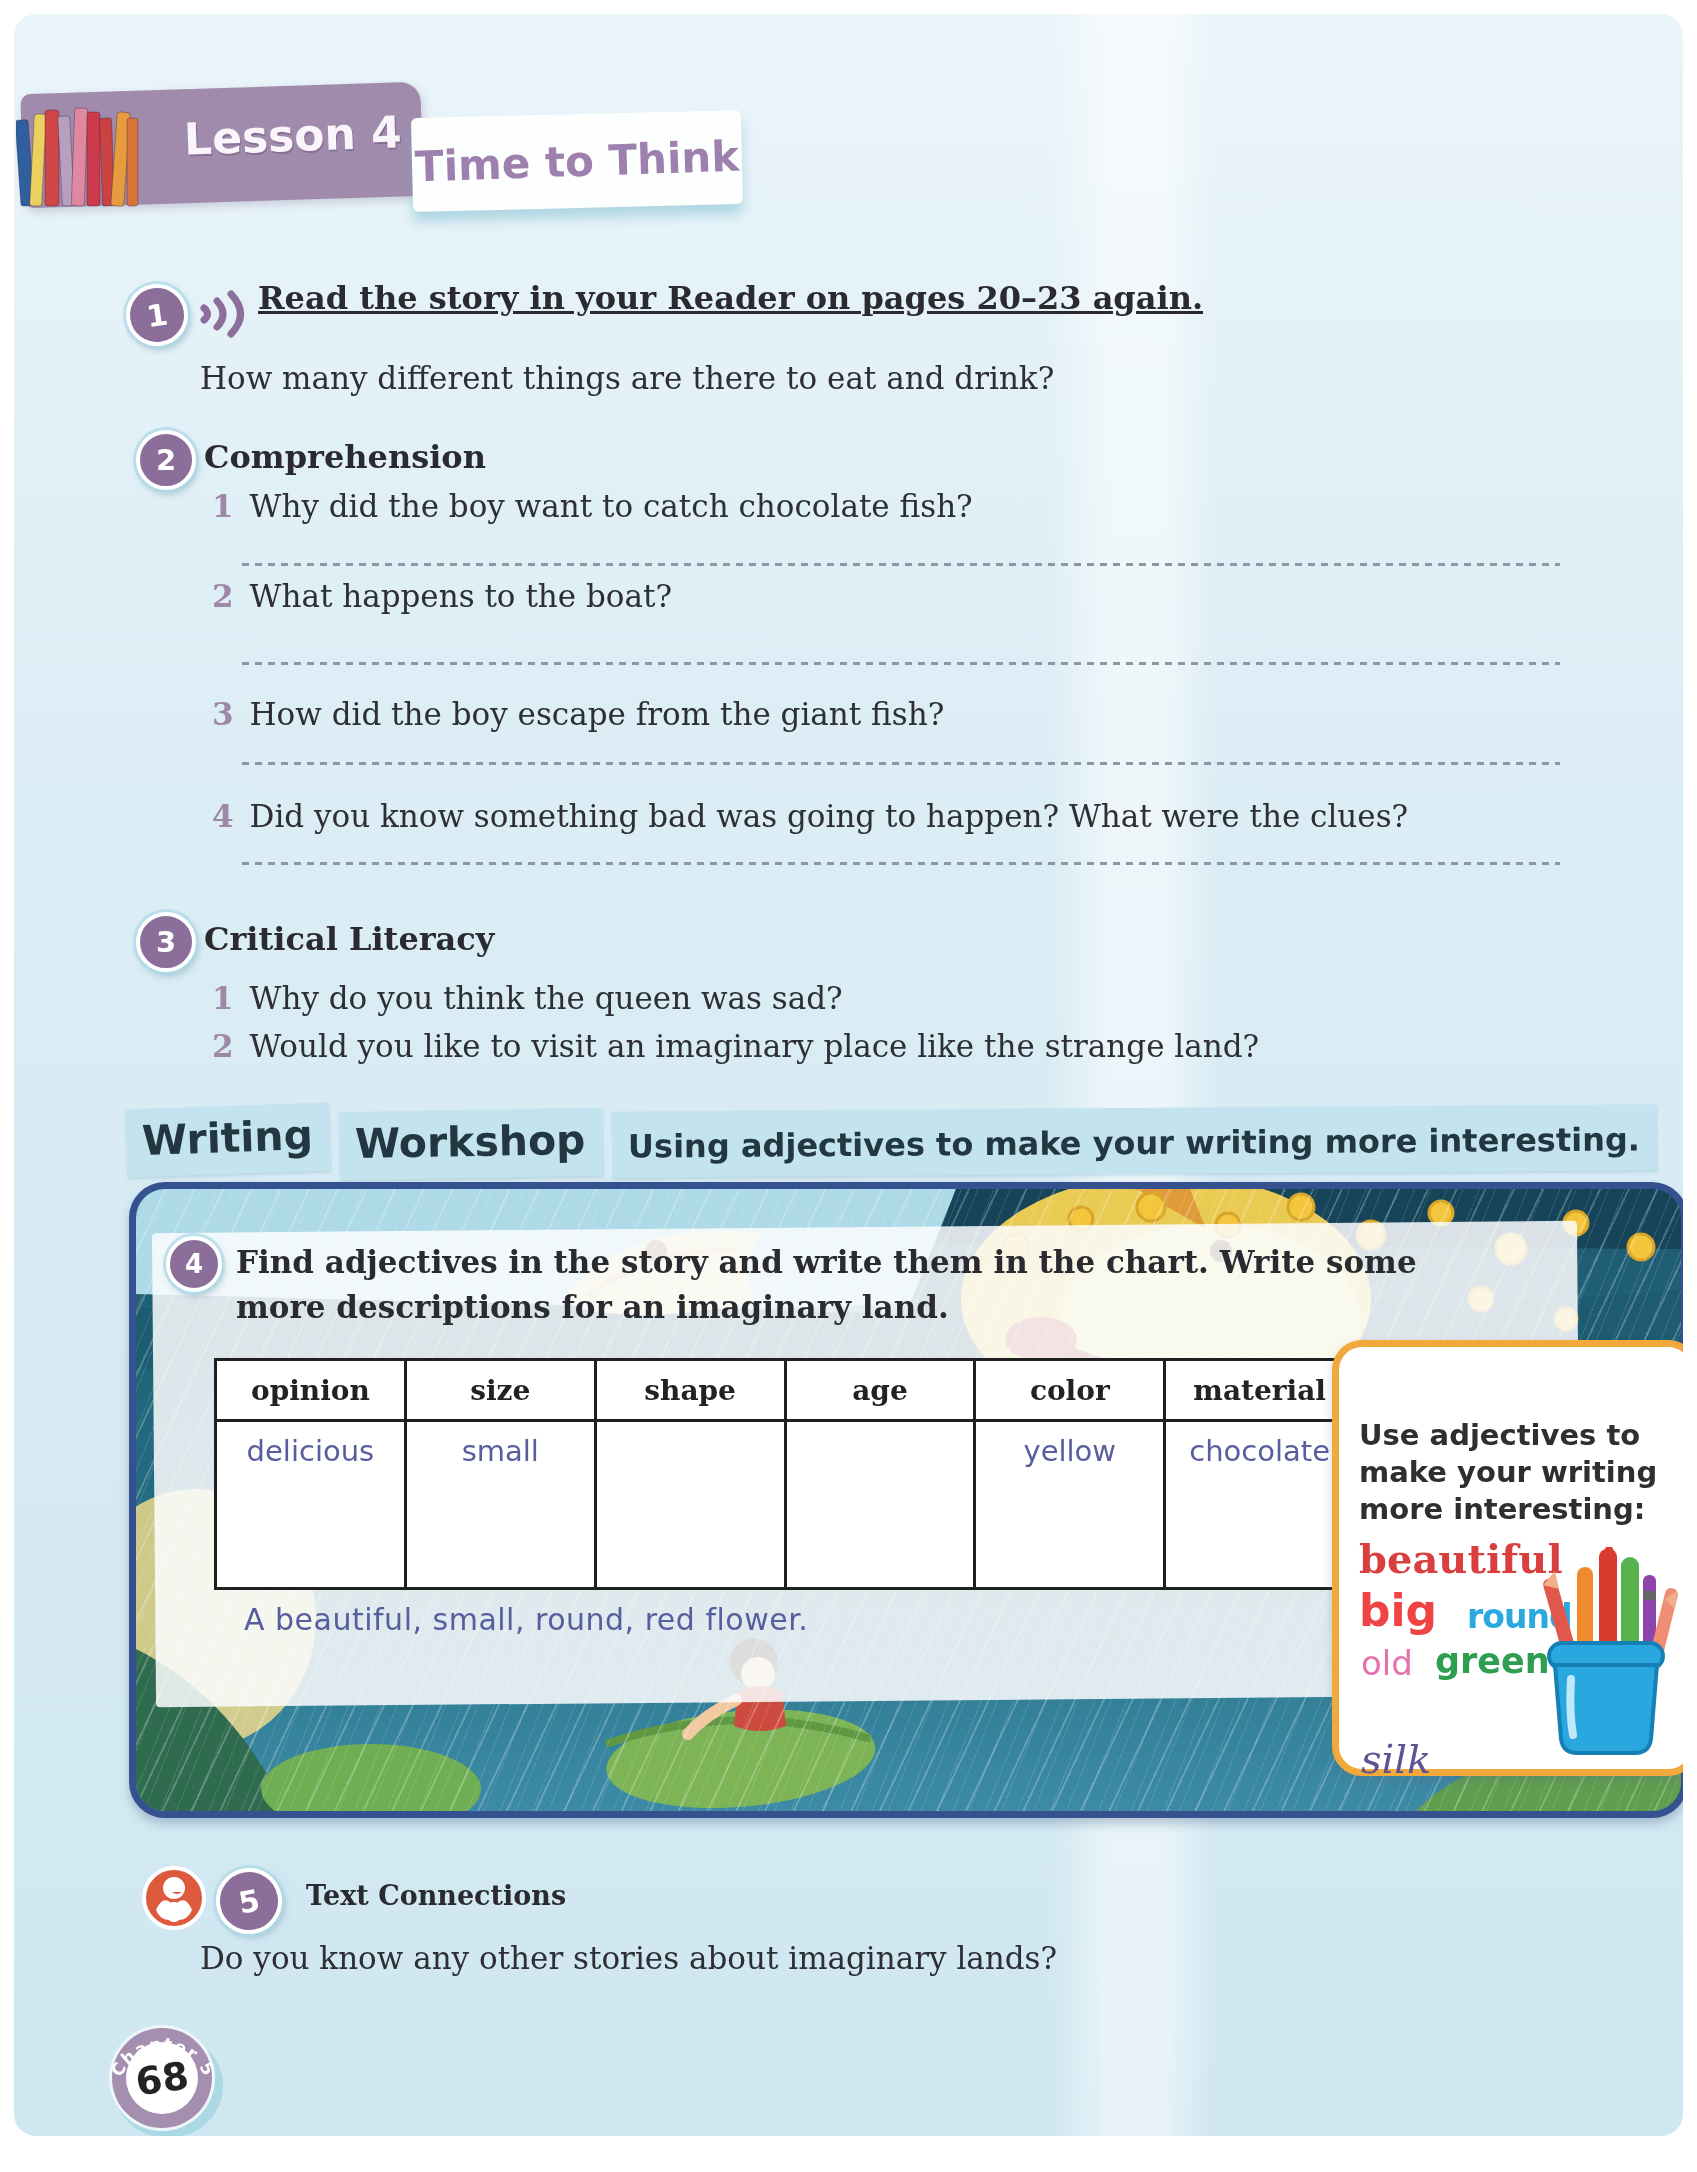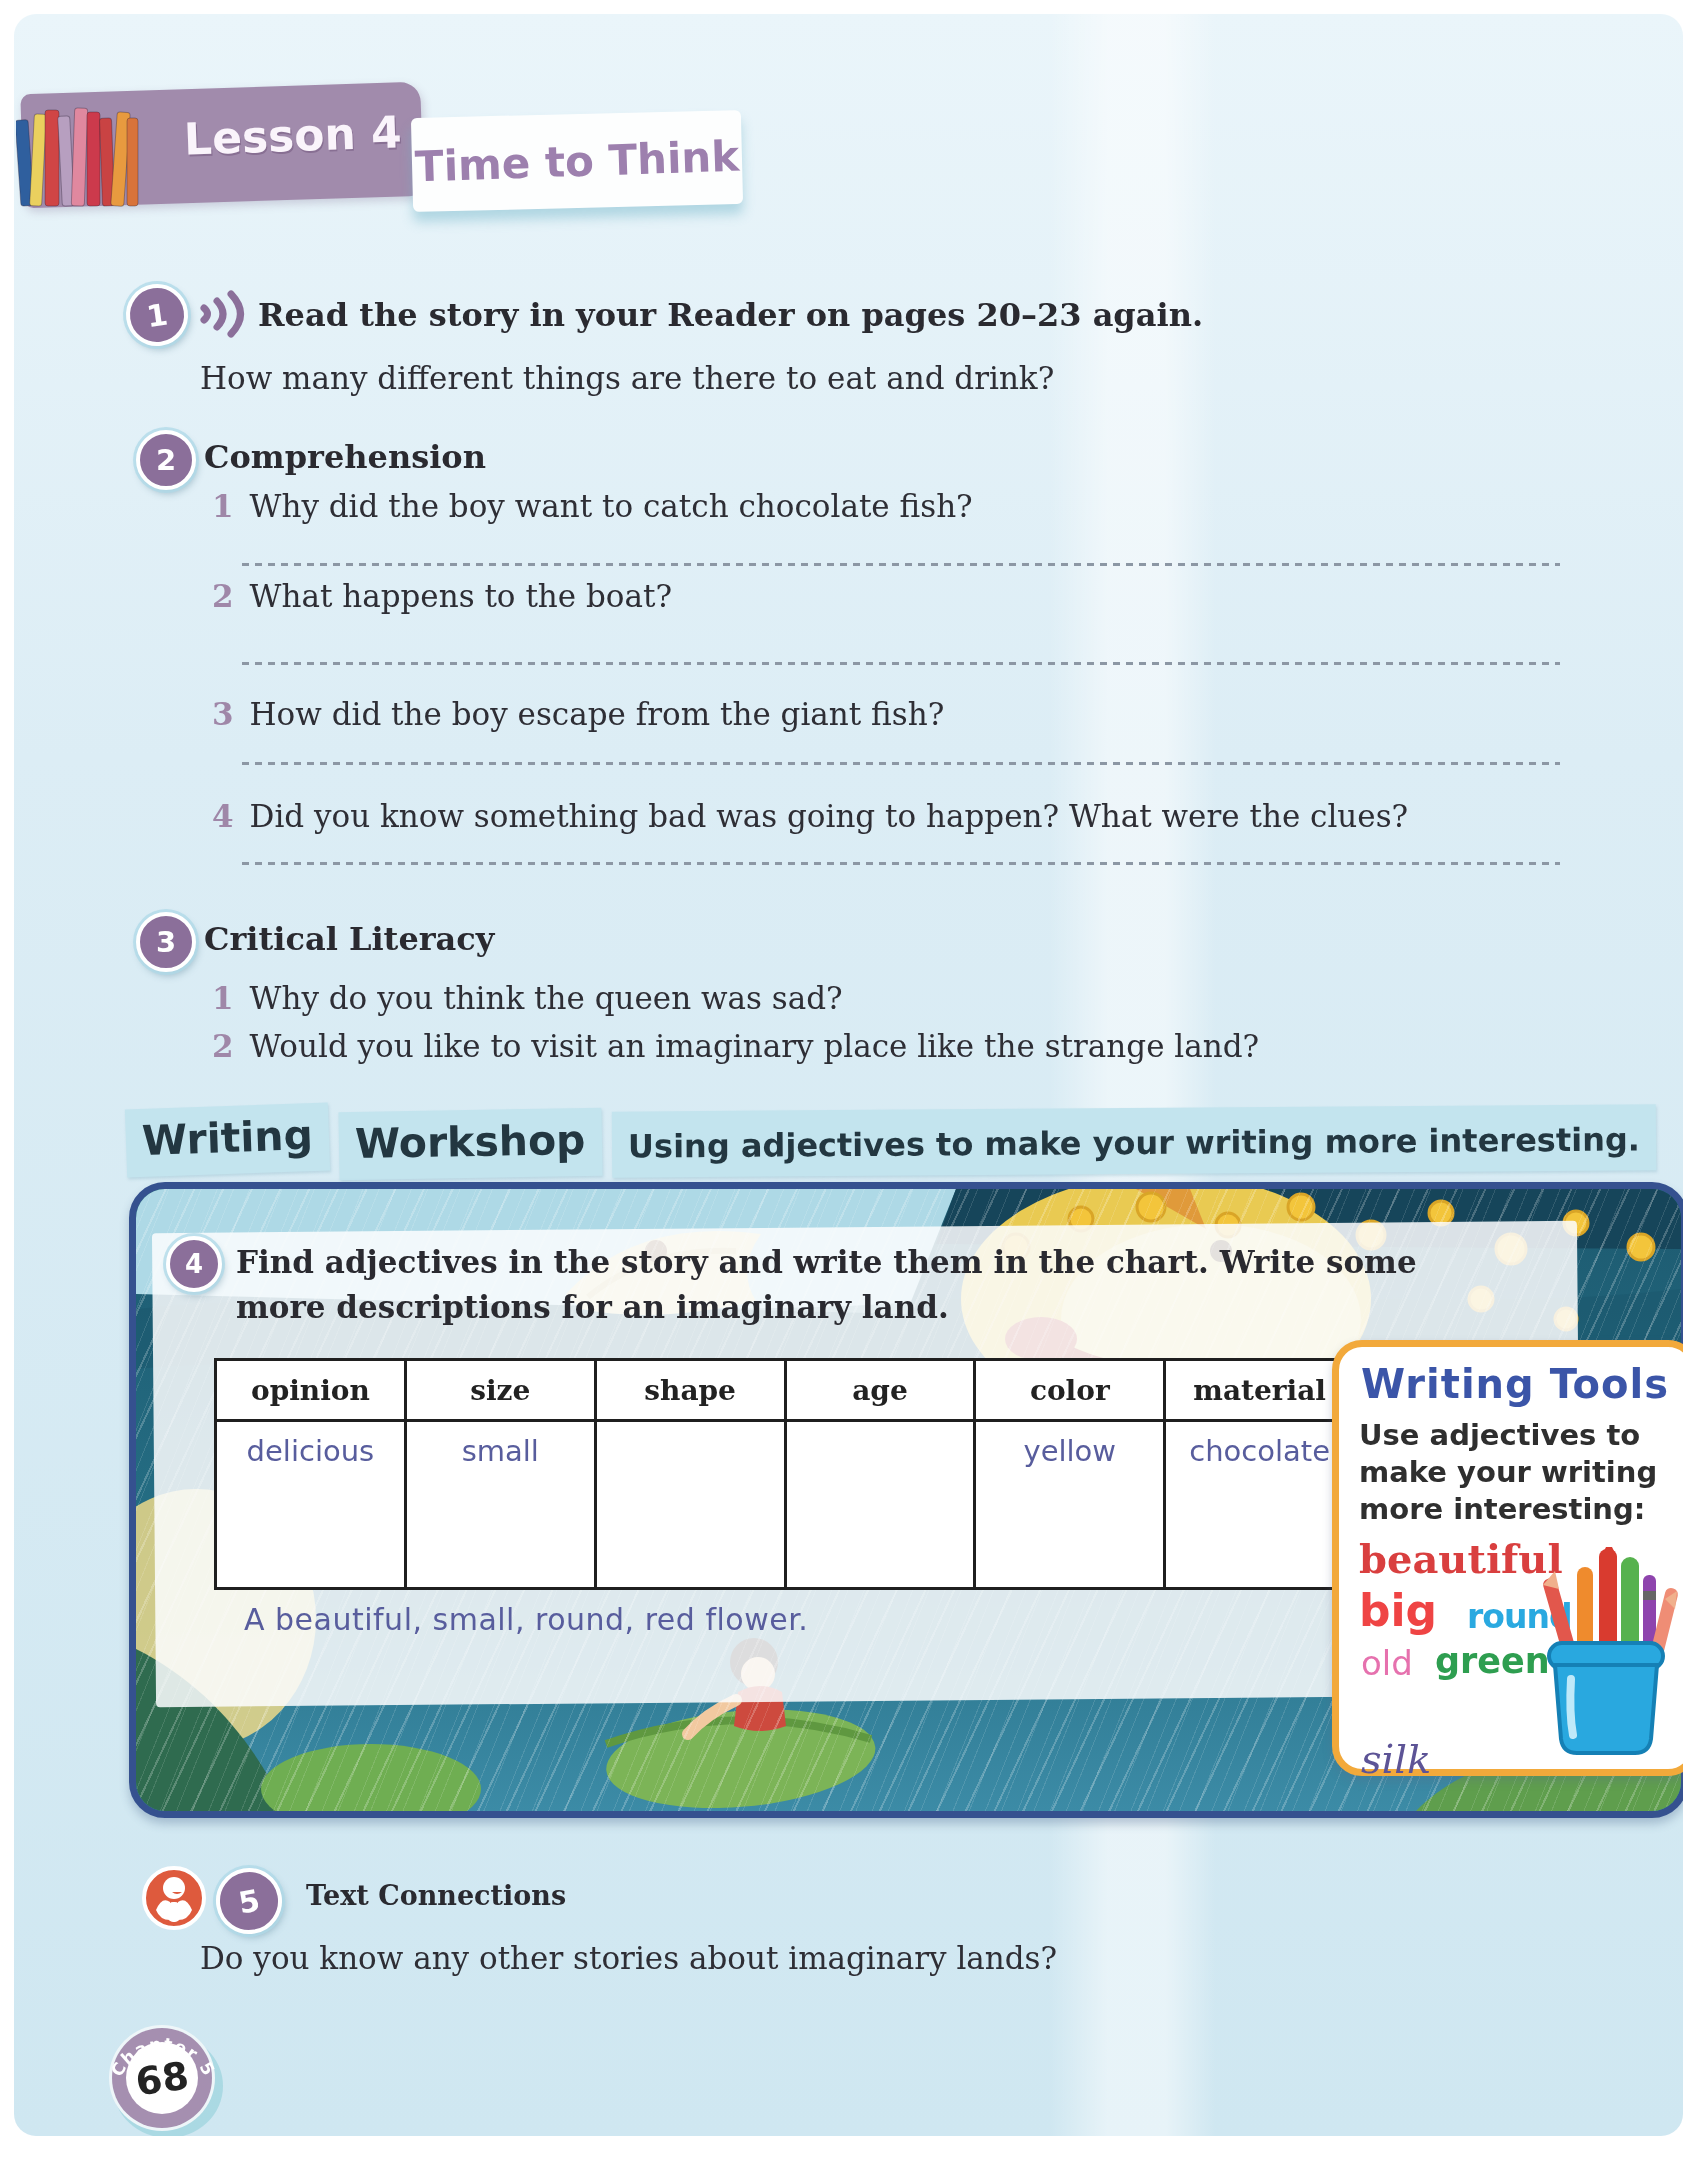--- a/index.html
+++ b/index.html
@@ -101,21 +101,21 @@
     </div>
 
     <div class="abs numcircle" style="left:112px;top:270px;width:54px;height:54px;font-size:30px;transform:rotate(-8deg);">1</div>
     <svg class="abs" style="left:180px;top:276px;" width="52" height="48" viewBox="0 0 52 48">
       <g fill="none" stroke="#8b6f9a" stroke-width="7" stroke-linecap="round">
         <path d="M10 18 q7 6 0 12"></path>
         <path d="M23 11 q12 13 0 26"></path>
         <path d="M37 4 q19 20 0 40"></path>
       </g>
     </svg>
-    <div class="abs slab-b" style="left:244px;top:282px;font-size:32px;">Read the story in your Reader on pages 20–23 again.</div>
+    <div class="abs slab-b" style="left:244px;top:265px;font-size:32px;text-decoration:underline;">Read the story in your Reader on pages 20–23 again.</div>
     <div class="abs slab" style="left:186px;top:346px;font-size:31px;">How many different things are there to eat and drink?</div>
 
     <div class="abs numcircle" style="left:122px;top:416px;width:52px;height:52px;font-size:29px;">2</div>
     <div class="abs slab-b" style="left:190px;top:424px;font-size:32px;text-align:center;">Comprehension</div>
 
     <div class="abs qrow" style="left:198px;top:474px;">
       <span class="qnum">1</span>
       <span class="qtext slab">Why did the boy want to catch chocolate fish?</span>
     </div>
     <div class="abs answer-line" style="left:228px;top:549px;width:1318px;"></div>
@@ -245,21 +245,20 @@
           <td>yellow</td>
           <td>chocolate</td>
           <td>fish</td>
         </tr>
       </tbody>
     </table>
 
     <div class="abs hand example-sentence">A beautiful, small, round, red flower.</div>
 
     <div class="abs tools">
-      <div class="round tools-title">Writing Tools</div>
       <div class="round tools-body">Use adjectives to make your writing more interesting:</div>
       <span class="w-beautiful" style="color: rgb(217, 63, 63);">beautiful</span>
       <span class="round w-big" style="color: #ef4444;">big</span>
       <span class="round w-round" style="color: rgb(42, 169, 224);">round</span>
       <span class="w-old" style="color: rgb(230, 113, 174);">old</span>
       <span class="round w-green" style="color: rgb(46, 158, 80);">green</span>
       <span class="w-silk" style="color: rgb(93, 84, 150);">silk</span>
       <svg style="position:absolute;right:4px;bottom:10px;" width="162" height="212" viewBox="0 0 162 212">
         <g stroke-linecap="round">
           <rect x="28" y="30" width="14" height="85" rx="6" fill="#e2574c" transform="rotate(-16 35 72)"></rect>

